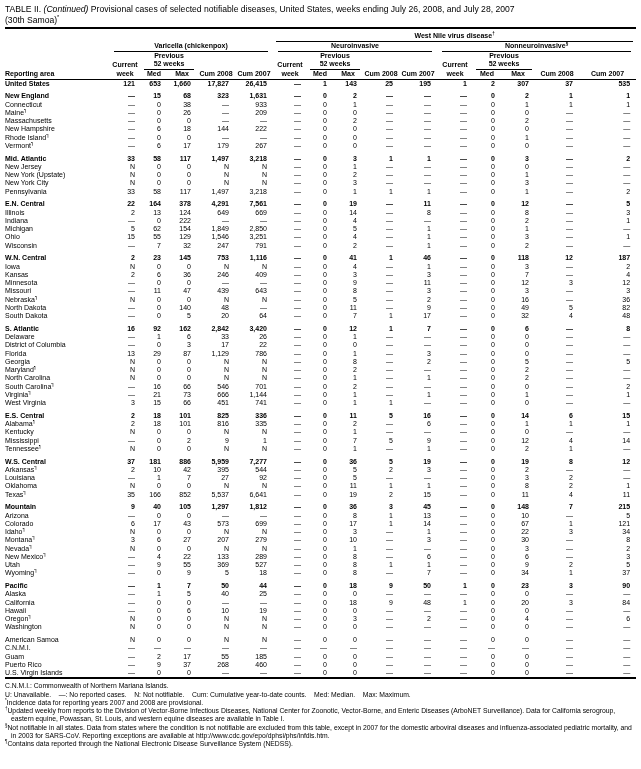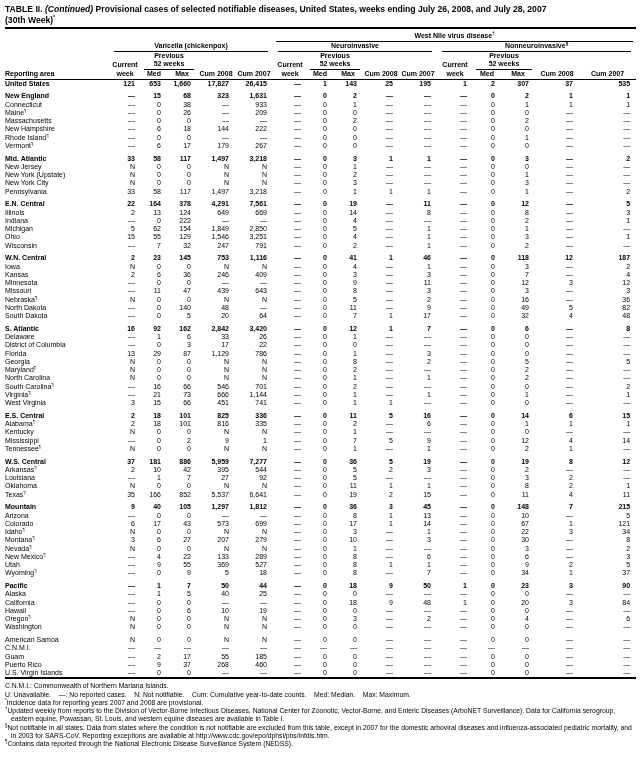--- a/index.html
+++ b/index.html
@@ -3,21 +3,21 @@
 <meta charset="utf-8">
 <style>
   html,body{margin:0;padding:0;}
   body{
     width:641px;height:769px;box-sizing:border-box;
     padding:4px 5px 2px 5px;background:#ffffff;color:#000;
     font-family:"Liberation Sans","DejaVu Sans",sans-serif;
     -webkit-font-smoothing:antialiased;
   }
   sup{font-size:0.65em;vertical-align:super;line-height:0;}
-  .title{font-size:8.6px;font-weight:bold;line-height:1.3;}
+  .title{font-size:8.6px;font-weight:normal;line-height:1.3;}
   .title .cont{font-style:italic;}
   .title-rule{border-bottom:2px solid #000;margin:1px 0 3px 0;}
 
   table{border-collapse:collapse;table-layout:fixed;width:631px;border-bottom:2.2px solid #000;}
   th,td{padding:0;}
   thead th{font-weight:bold;font-size:7px;line-height:1.15;vertical-align:bottom;text-align:center;}
   thead .grp-line{border-bottom:1px solid #000;margin:0 5px;padding-bottom:1px;}
   thead .wnv-line{border-bottom:1px solid #000;margin:0 3px;padding-bottom:1px;}
   thead .w52-line{border-bottom:1px solid #000;margin:0 3px;}
   th.hdr-bot{border-bottom:1.7px solid #000;padding-bottom:1px;}
@@ -29,21 +29,21 @@
   tr.sec-start td{padding-top:4.5px;}
   .footnotes{margin-top:3px;font-size:6.8px;line-height:1.22;}
   .fn{padding-left:6px;text-indent:-6px;}
   .fn .fn-text{white-space:pre-wrap;}
 </style>
 </head>
 <body>
 
 <div class="title">
   <span>TABLE II. </span><span class="cont">(Continued)</span><span> Provisional cases of selected notifiable diseases, United States, weeks ending July 26, 2008, and July 28, 2007</span><br>
-  <span>(30th Week)</span><sup>*</sup>
+  <span>(30th Samoa)</span><sup>*</sup>
 </div>
 <div class="title-rule"></div>
 
 <table>
   <colgroup>
     <col style="width:104px">
     <col style="width:32px">
       <col style="width:26px">
       <col style="width:30px">
       <col style="width:38px">

